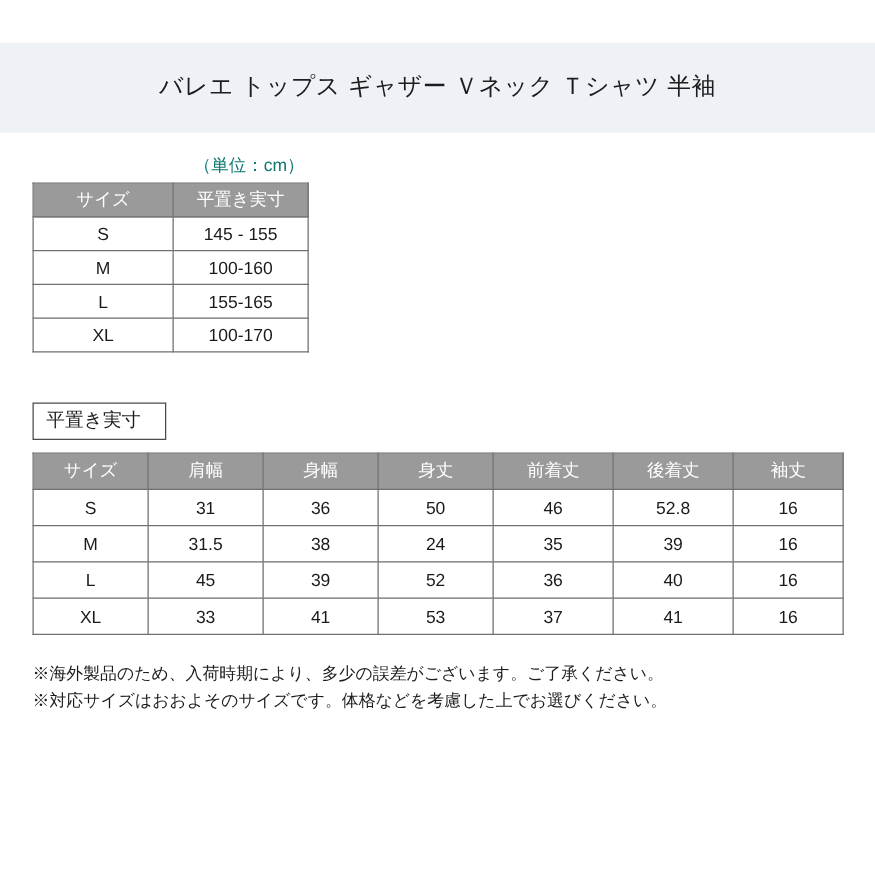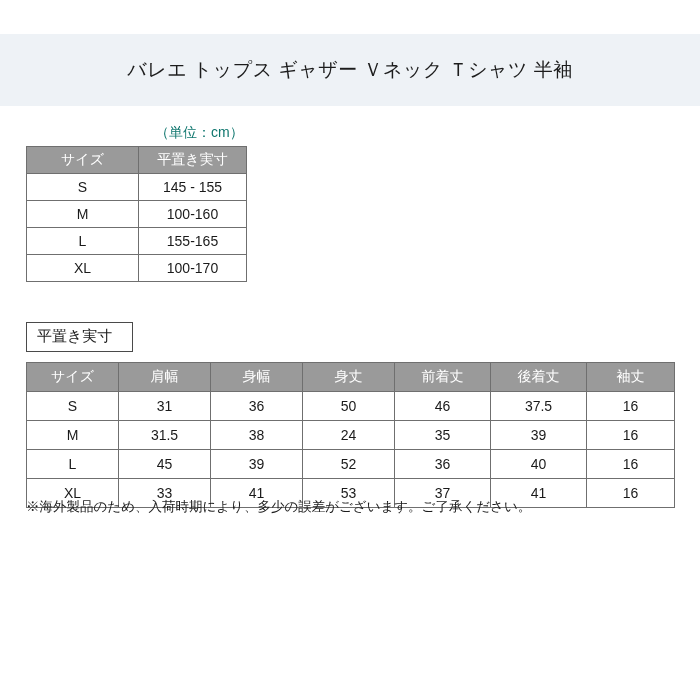--- a/index.html
+++ b/index.html
@@ -112,21 +112,21 @@
   .table2 col.c2 { width: 92px; }
   .table2 col.c3 { width: 92px; }
   .table2 col.c4 { width: 96px; }
   .table2 col.c5 { width: 96px; }
   .table2 col.c6 { width: 88px; }
 
   
   .notes {
     position: absolute;
     left: 26px;
-    top: 496px;
+    top: 528px;
     font-size: 13.5px;
     line-height: 22px;
     color: #1c1c1c;
   }
   .notes div { white-space: nowrap; }
 </style>
 </head>
 <body>
 
 <div class="page">
@@ -191,21 +191,21 @@
         <th>袖丈</th>
       </tr>
     </thead>
     <tbody>
       <tr>
         <td>S</td>
         <td>31</td>
         <td>36</td>
         <td>50</td>
         <td>46</td>
-        <td>37.5</td>
+        <td>52.8</td>
         <td>16</td>
       </tr>
       <tr>
         <td>M</td>
         <td>31.5</td>
         <td>38</td>
         <td>24</td>
         <td>35</td>
         <td>39</td>
         <td>16</td>
@@ -226,15 +226,16 @@
         <td>53</td>
         <td>37</td>
         <td>41</td>
         <td>16</td>
       </tr>
     </tbody>
   </table>
 
   <div class="notes">
     <div>※海外製品のため、入荷時期により、多少の誤差がございます。ご了承ください。</div>
+    <div>※対応サイズはおおよそのサイズです。体格などを考慮した上でお選びください。</div>
   </div>
 
 </div>
 
 </body></html>

